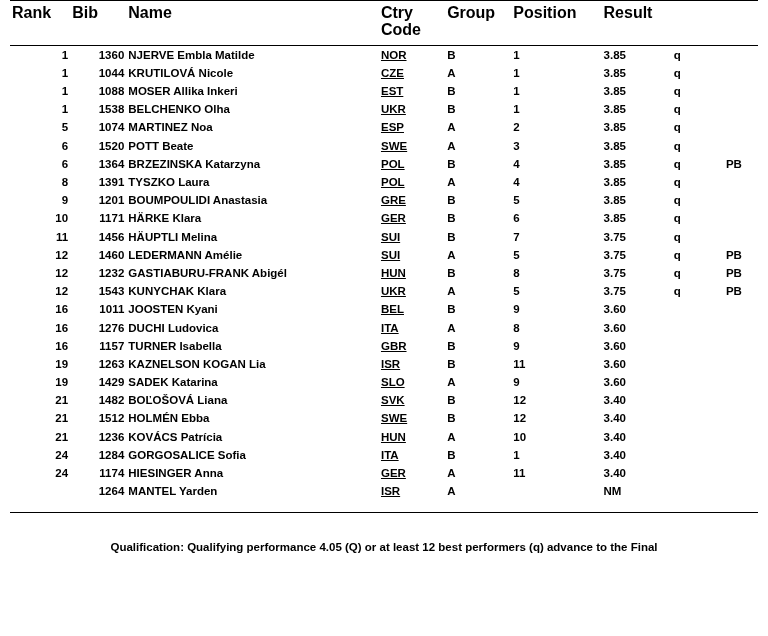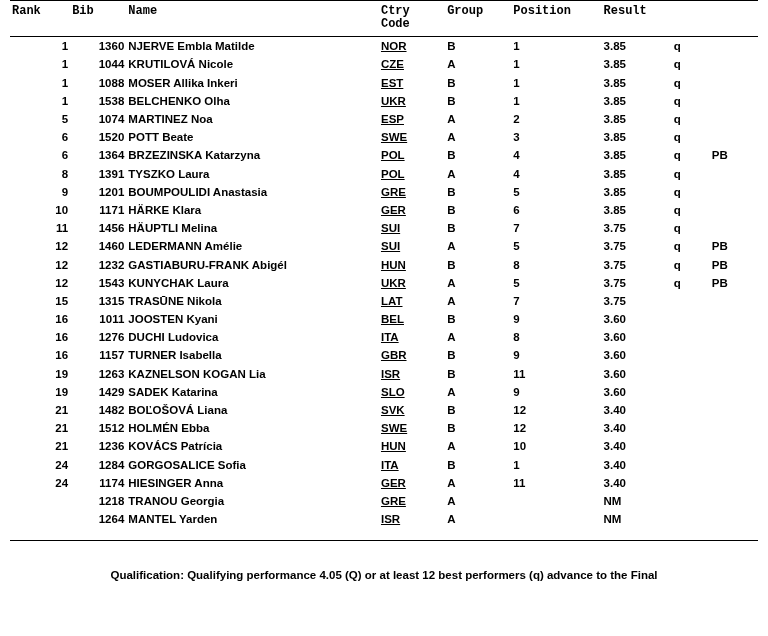--- a/index.html
+++ b/index.html
@@ -22,28 +22,27 @@
     padding: 0 10px;
   }
   table.results {
     width: 100%;
     border-collapse: collapse;
     table-layout: fixed;
     font-size: 11.5px;
   }
   table.results thead th {
     font-weight: bold;
-    font-size: 12px;
+    font-size: 16px;
     text-align: left;
     padding: 4px 2px 6px 2px;
     vertical-align: top;
     border-top: 1.5px solid #000;
     border-bottom: 1.5px solid #000;
     line-height: 1.05;
-    font-family: Liberation Mono, monospace;
   }
   table.results tbody td {
     padding: 3.1px 2px;
     vertical-align: middle;
     font-weight: bold;
     white-space: nowrap;
     overflow: hidden;
     text-overflow: ellipsis;
   }
   
@@ -65,21 +64,21 @@
   th.col-result { text-align: left; padding-left: 4px; }
 
   td.col-rank   { text-align: right; padding-right: 10px; }
   td.col-bib    { text-align: right; padding-right: 8px; font-weight: normal; }
   td.col-name   { text-align: left; padding-left: 6px; }
   td.col-ctry   { text-align: left; padding-left: 4px; font-weight: normal; text-decoration: underline; }
   td.col-group  { text-align: left; padding-left: 8px; font-weight: normal; }
   td.col-pos    { text-align: left; padding-left: 20px; font-weight: normal; }
   td.col-result { text-align: left; padding-left: 4px; }
   td.col-q      { text-align: left; }
-  td.col-note   { text-align: left; }
+  td.col-note   { text-align: center; }
 
   .footnote {
     margin-top: 12px;
     text-align: center;
     font-size: 11.5px;
     font-weight: bold;
     border-top: 1.5px solid #000;
     padding-top: 28px;
   }
 </style>
@@ -245,38 +244,27 @@
           <td class="col-ctry">HUN</td>
           <td class="col-group">B</td>
           <td class="col-pos">8</td>
           <td class="col-result">3.75</td>
           <td class="col-q">q</td>
           <td class="col-note">PB</td>
         </tr>
         <tr>
           <td class="col-rank">12</td>
           <td class="col-bib">1543</td>
-          <td class="col-name">KUNYCHAK Laura</td>
+          <td class="col-name">KUNYCHAK Klara</td>
           <td class="col-ctry">UKR</td>
           <td class="col-group">A</td>
           <td class="col-pos">5</td>
           <td class="col-result">3.75</td>
           <td class="col-q">q</td>
           <td class="col-note">PB</td>
-        </tr>
-        <tr>
-          <td class="col-rank">15</td>
-          <td class="col-bib">1315</td>
-          <td class="col-name">TRASŪNE Nikola</td>
-          <td class="col-ctry">LAT</td>
-          <td class="col-group">A</td>
-          <td class="col-pos">7</td>
-          <td class="col-result">3.75</td>
-          <td class="col-q"></td>
-          <td class="col-note"></td>
         </tr>
         <tr>
           <td class="col-rank">16</td>
           <td class="col-bib">1011</td>
           <td class="col-name">JOOSTEN Kyani</td>
           <td class="col-ctry">BEL</td>
           <td class="col-group">B</td>
           <td class="col-pos">9</td>
           <td class="col-result">3.60</td>
           <td class="col-q"></td>
@@ -376,31 +364,20 @@
           <td class="col-name">HIESINGER Anna</td>
           <td class="col-ctry">GER</td>
           <td class="col-group">A</td>
           <td class="col-pos">11</td>
           <td class="col-result">3.40</td>
           <td class="col-q"></td>
           <td class="col-note"></td>
         </tr>
         <tr>
           <td class="col-rank"></td>
-          <td class="col-bib">1218</td>
-          <td class="col-name">TRANOU Georgia</td>
-          <td class="col-ctry">GRE</td>
-          <td class="col-group">A</td>
-          <td class="col-pos"></td>
-          <td class="col-result">NM</td>
-          <td class="col-q"></td>
-          <td class="col-note"></td>
-        </tr>
-        <tr>
-          <td class="col-rank"></td>
           <td class="col-bib">1264</td>
           <td class="col-name">MANTEL Yarden</td>
           <td class="col-ctry">ISR</td>
           <td class="col-group">A</td>
           <td class="col-pos"></td>
           <td class="col-result">NM</td>
           <td class="col-q"></td>
           <td class="col-note"></td>
         </tr>
       </tbody>

